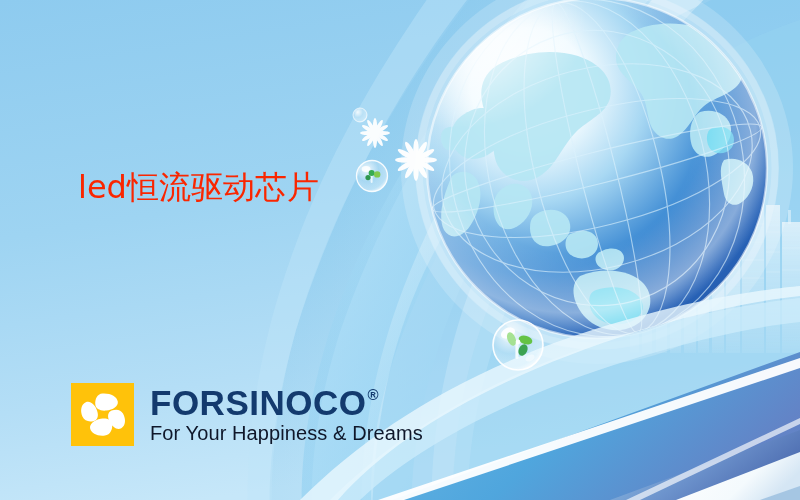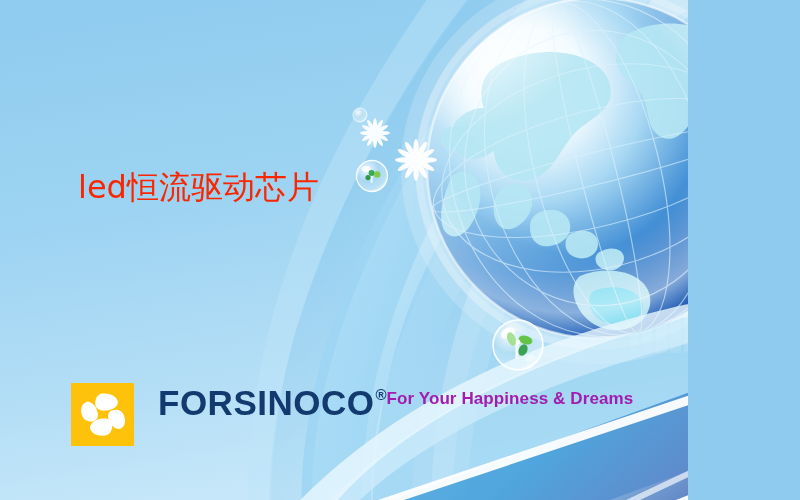--- a/index.html
+++ b/index.html
@@ -5,21 +5,21 @@
 <style>
   * { margin:0; padding:0; box-sizing:border-box; }
   html, body {
     width:800px; height:500px; overflow:hidden;
     font-family:"Liberation Sans", sans-serif;
     background:#8ecbef;
   }
 
   #banner {
     position:relative;
-    width:688px; height:500px;
+    width:800px; height:500px;
     overflow:hidden;
     background:#8ecbef;
   }
 
   #bg-svg, #fx-svg {
     position:absolute; left:0; top:0;
     width:800px; height:500px;
     display:block;
   }
 
@@ -51,24 +51,24 @@
   }
   #logo-mark {
     width:63px; height:63px;
     background:#ffc20a;
     flex:0 0 auto;
     position:relative;
   }
   #logo-mark svg { display:block; width:63px; height:63px; }
 
   #logo-text {
-    margin-left:24px;
+    margin-left:16px;
     padding-top:3px;
     display:flex;
-    flex-direction:row;
+    flex-direction:column;
   }
   #brand-row {
     display:flex;
     align-items:flex-start;
     line-height:1;
   }
   #brand-name {
     color:#133a6e;
     font-size:35px;
     font-weight:bold;
@@ -78,23 +78,23 @@
   }
   #brand-reg {
     color:#133a6e;
     font-size:15px;
     font-weight:bold;
     margin-left:1px;
     margin-top:1px;
     line-height:1;
   }
   #brand-tagline {
-    color:#a21caf;
-    font-size:17px;
-    font-weight:700;
+    color:#0f172a;
+    font-size:20px;
+    font-weight:400;
     margin-top:3px;
     letter-spacing:0.1px;
     white-space:nowrap;
     font-family:"Liberation Sans", sans-serif;
   }
 </style>
 </head>
 <body>
 
 <div id="banner">

